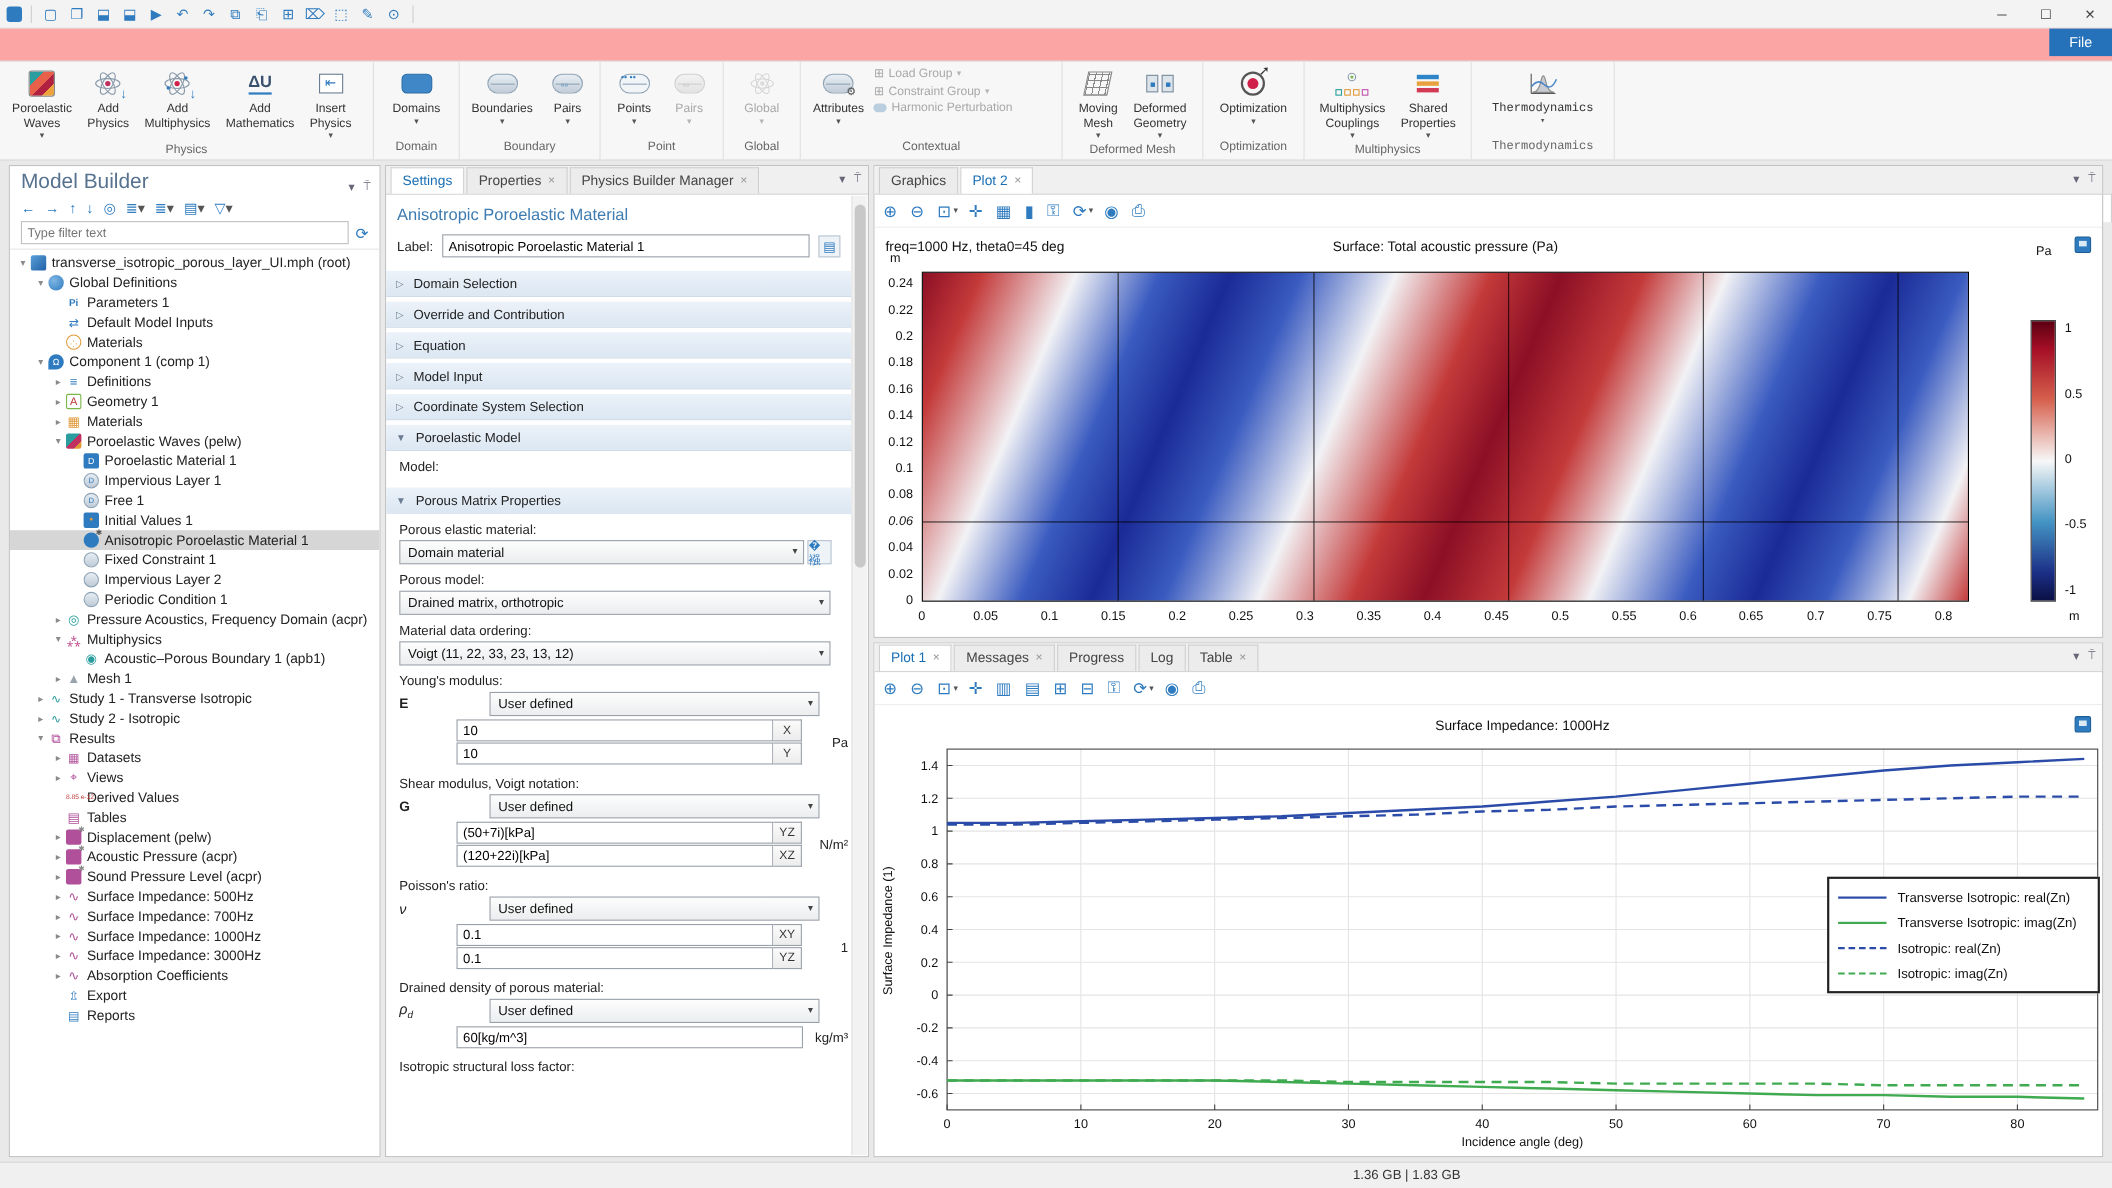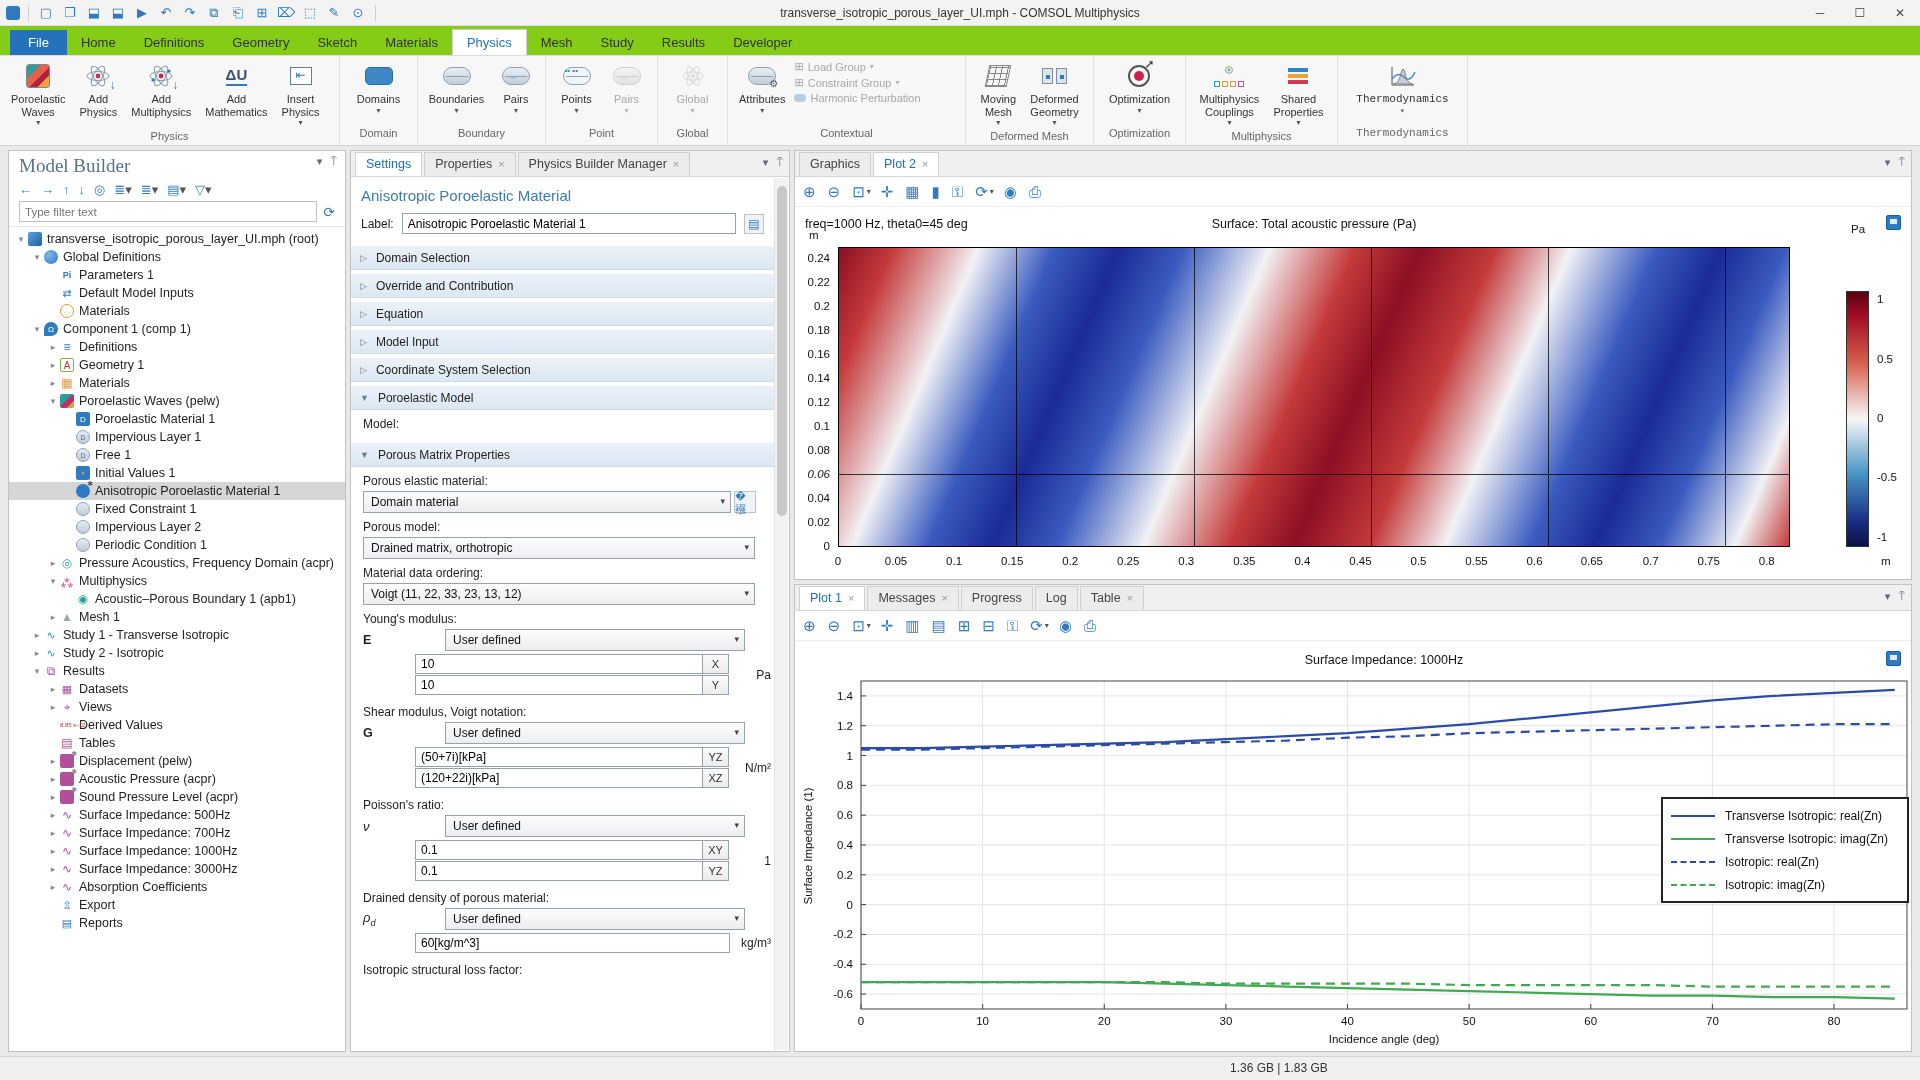--- a/index.html
+++ b/index.html
@@ -9,21 +9,21 @@
   
   .titlebar { position:absolute; left:0; top:0; width:1920px; height:26px; background:#f3f3f3; border-bottom:1px solid #e0e0e0; display:flex; align-items:center; }
   .qat { display:flex; align-items:center; gap:6px; padding-left:6px; }
   .qat .qicon { font-size:13px; color:#2e7bbf; width:18px; text-align:center; cursor:default; }
   .qat .sep { width:1px; height:16px; background:#cfcfcf; margin:0 2px; }
   .win-title { position:absolute; left:0; right:0; text-align:center; font-size:12px; color:#333; pointer-events:none; }
   .win-ctrls { margin-left:auto; display:flex; }
   .win-ctrls span { width:40px; height:25px; display:flex; align-items:center; justify-content:center; font-size:12px; color:#444; }
 
   
-  .menubar { position:absolute; left:0; top:26px; width:1920px; height:30px; background:#84cc16; display:flex; align-items:flex-end; padding-left:10px; border-bottom:1px solid #dcdcdc; }
+  .menubar { position:absolute; left:0; top:26px; width:1920px; height:30px; background:#fca5a5; display:flex; align-items:flex-end; padding-left:10px; border-bottom:1px solid #dcdcdc;flex-direction:column; }
   .mtab { padding:5px 14px; font-size:13px; color:#333; }
   .mtab.file { background:#2572bb; color:#fff; padding:5px 18px; }
   .mtab.active { background:#ffffff; color:#2572bb; border:1px solid #d0d0d0; border-bottom:none; }
 
   
   .ribbon { position:absolute; left:0; top:56px; width:1920px; height:90px; background:#f7f7f7; border-bottom:1px solid #d5d5d5; display:flex; }
   .rgroup { display:flex; flex-direction:column; border-right:1px solid #e0e0e0; padding:2px 6px 0 6px; }
   .rbuttons { display:flex; flex:1; align-items:flex-start; gap:4px; }
   .rbtn { display:flex; flex-direction:column; align-items:center; justify-content:flex-start; padding:3px 5px; font-size:11px; color:#333; text-align:center; line-height:1.15; min-width:46px; }
   .rbtn .ric { height:30px; display:flex; align-items:center; justify-content:center; margin-bottom:2px; }
@@ -78,21 +78,21 @@
   .ptab .x { color:#999; font-size:11px; }
   .bar-right { position:absolute; right:6px; top:5px; display:flex; gap:8px; color:#667; font-size:11px; }
 
   .ptoolbar { height:30px; display:flex; align-items:center; gap:10px; padding:0 8px; border-bottom:1px solid #ededed; }
   .ticonbtn { color:#2e7bbf; font-size:15px; display:flex; align-items:center; gap:2px; }
 
   .detach { width:15px; height:15px; background:#2e7bbf; border:1px solid #1d5e96; border-radius:2px; position:absolute; }
   .detach::after { content:""; position:absolute; left:3px; top:3px; width:7px; height:5px; background:#dceaf6; }
 
   
-  #mb-panel .mb-head { display:flex; align-items:flex-start; padding:4px 8px 0 10px;font-family:Liberation Serif, serif; }
+  #mb-panel .mb-head { display:flex; align-items:flex-end; padding:4px 8px 0 10px; }
   .mb-title { font-size:19px; color:#56728e; font-weight:300; flex:1; }
   .mb-headicons { color:#667; font-size:11px; display:flex; gap:8px; }
   .mb-toolbar { display:flex; align-items:center; gap:9px; padding:5px 10px 4px 10px; }
   .mb-toolbar span { color:#2e7bbf; font-size:13px; }
   .mb-toolbar .caret { color:#555; }
   .mb-filter { display:flex; align-items:center; gap:6px; padding:0 10px 4px 10px; }
   .mb-filter input { flex:1; height:21px; border:1px solid #c0c0c0; font-size:11.5px; padding:0 5px; color:#888; font-family:inherit; }
   .mb-filter .refresh { color:#2e7bbf; font-size:14px; }
   .tree { border-top:1px solid #e5e5e5; padding-top:3px; overflow:hidden; }
   .trow { display:flex; align-items:center; height:18px; font-size:12.5px; color:#222; white-space:nowrap; }
@@ -221,21 +221,20 @@
         <span class="qicon">⧉</span>
         <span class="qicon">⎗</span>
         <span class="qicon">⊞</span>
         <span class="qicon">⌦</span>
         <span class="qicon">⬚</span>
         <span class="qicon">✎</span>
         <span class="qicon">⊙</span>
       </span>
     <span class="sep"></span>
   </div>
-  <div class="win-title">transverse_isotropic_porous_layer_UI.mph - COMSOL Multiphysics</div>
   <div class="win-ctrls">
     <span>─</span>
     <span>☐</span>
     <span>✕</span>
   </div>
 </div>
 
 <div class="menubar">
   <span class="mtab file">File</span>
   <span class="mtab">Home</span>

